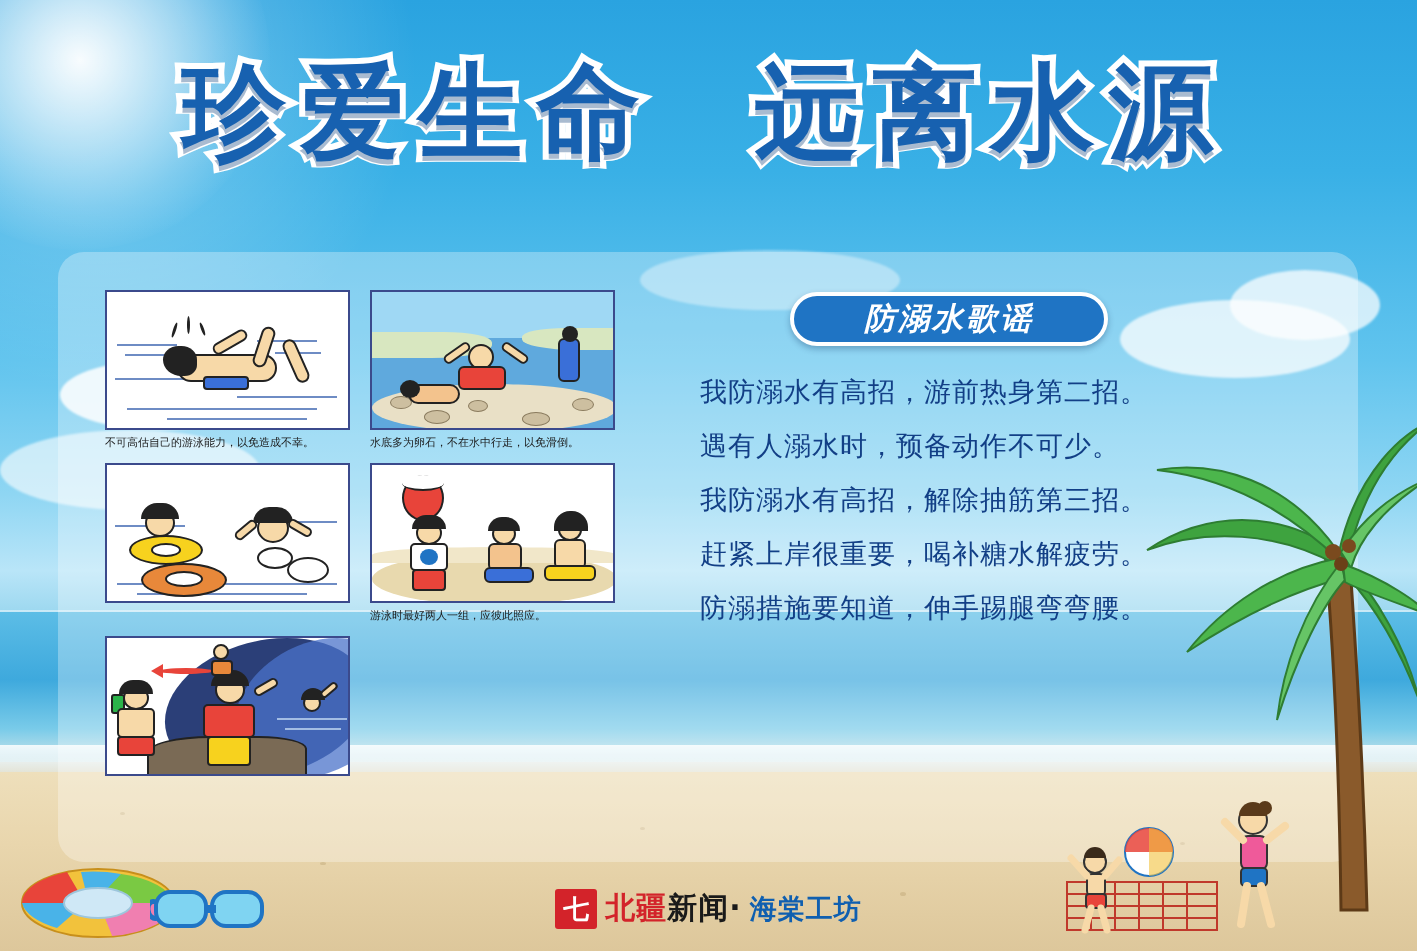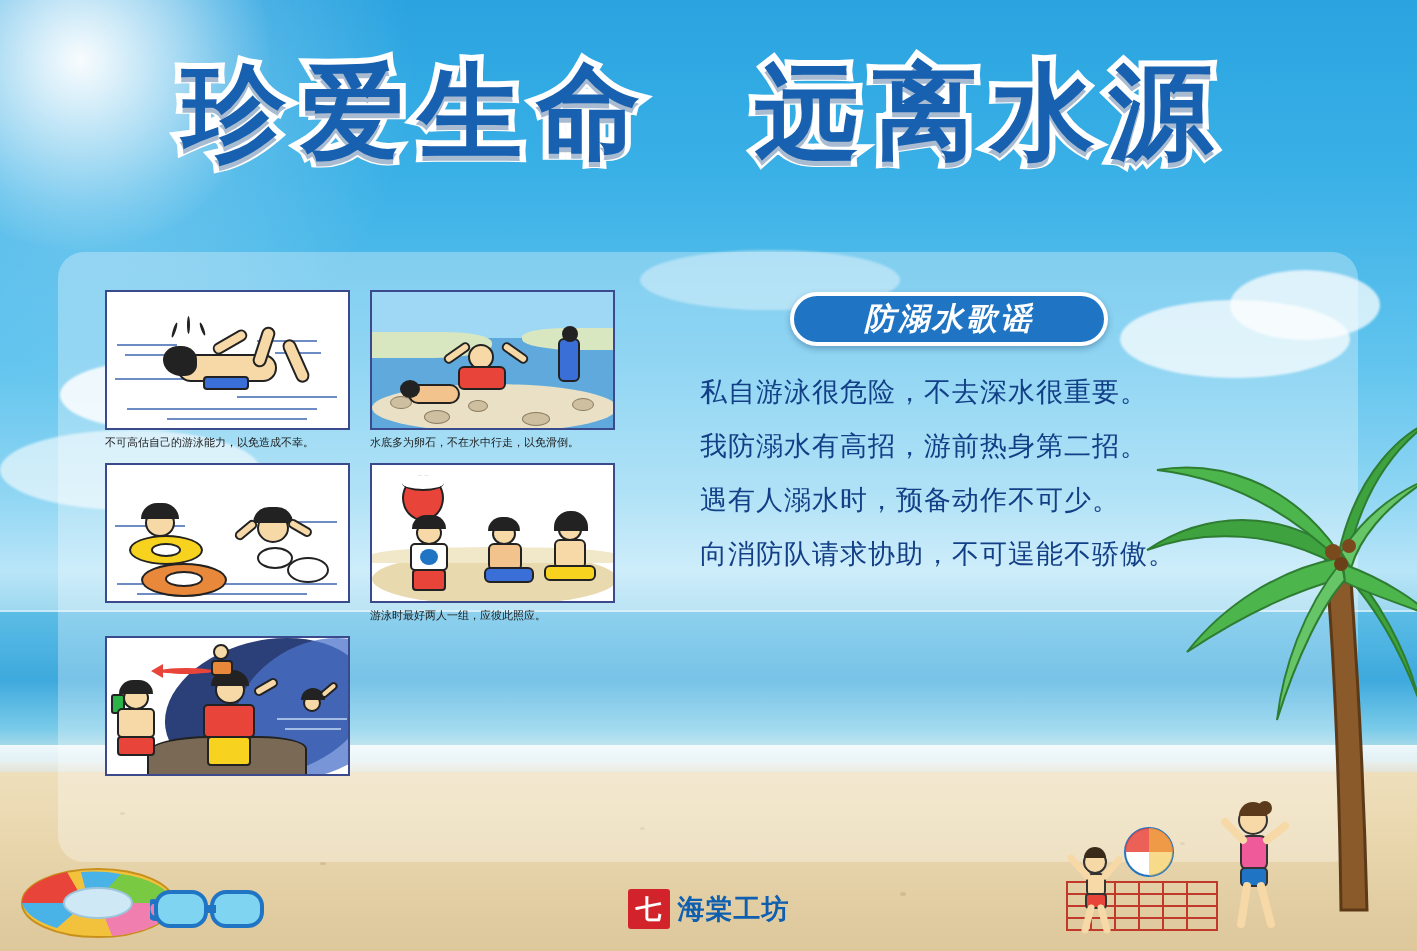--- a/index.html
+++ b/index.html
@@ -376,24 +376,25 @@
     </div>
   </div>
 
 </div>
 
 <div class="song-badge">
   <span>防溺水歌谣</span>
 </div>
 
 <div class="lyrics">
-  <div class="lyric-line">私自游泳很危险，不去深水很重要。</div>
   <div class="lyric-line">我防溺水有高招，游前热身第二招。</div>
   <div class="lyric-line">遇有人溺水时，预备动作不可少。</div>
-  <div class="lyric-line">向消防队请求协助，不可逞能不骄傲。</div>
+  <div class="lyric-line">我防溺水有高招，解除抽筋第三招。</div>
+  <div class="lyric-line">赶紧上岸很重要，喝补糖水解疲劳。</div>
+  <div class="lyric-line">防溺措施要知道，伸手踢腿弯弯腰。</div>
 </div>
 
 <svg class="palm" viewBox="0 0 300 520">
   <path d="M198 150 C 206 240, 212 350, 214 510 L 240 510 C 236 350, 228 240, 222 150 Z" fill="#8a5a2b" stroke="#5d3a17" stroke-width="3"></path>
   <g stroke="#2e7d32" stroke-width="2">
     <path d="M210 150 C 150 110, 80 110, 20 150 C 80 128, 150 132, 210 165 Z" fill="#3ea33f"></path>
     <path d="M210 150 C 160 80, 90 60, 30 70 C 100 78, 160 110, 212 160 Z" fill="#4cb64c"></path>
     <path d="M212 152 C 230 70, 280 30, 300 24 C 258 56, 232 104, 220 162 Z" fill="#3ea33f"></path>
     <path d="M214 152 C 250 96, 300 80, 300 80 C 256 108, 232 140, 224 168 Z" fill="#66c566"></path>
     <path d="M212 158 C 150 170, 96 206, 60 252 C 120 212, 170 190, 216 178 Z" fill="#4cb64c"></path>
@@ -463,14 +464,17 @@
     <path d="M210 50 L228 36" stroke="#f7d9a8" stroke-width="8" stroke-linecap="round"></path>
     <path d="M190 96 L184 134" stroke="#f7d9a8" stroke-width="8" stroke-linecap="round"></path>
     <path d="M204 96 L214 134" stroke="#f7d9a8" stroke-width="8" stroke-linecap="round"></path>
   </g>
 </svg>
 
 <div class="footer">
   <div class="logo-mark">
     <span>七</span>
   </div>
+  <div class="logo-text">
+    <span class="red">北疆</span><span>新闻</span><span>·</span>
+  </div>
   <div class="logo-sub">海棠工坊</div>
 </div>
 
 </body></html>

